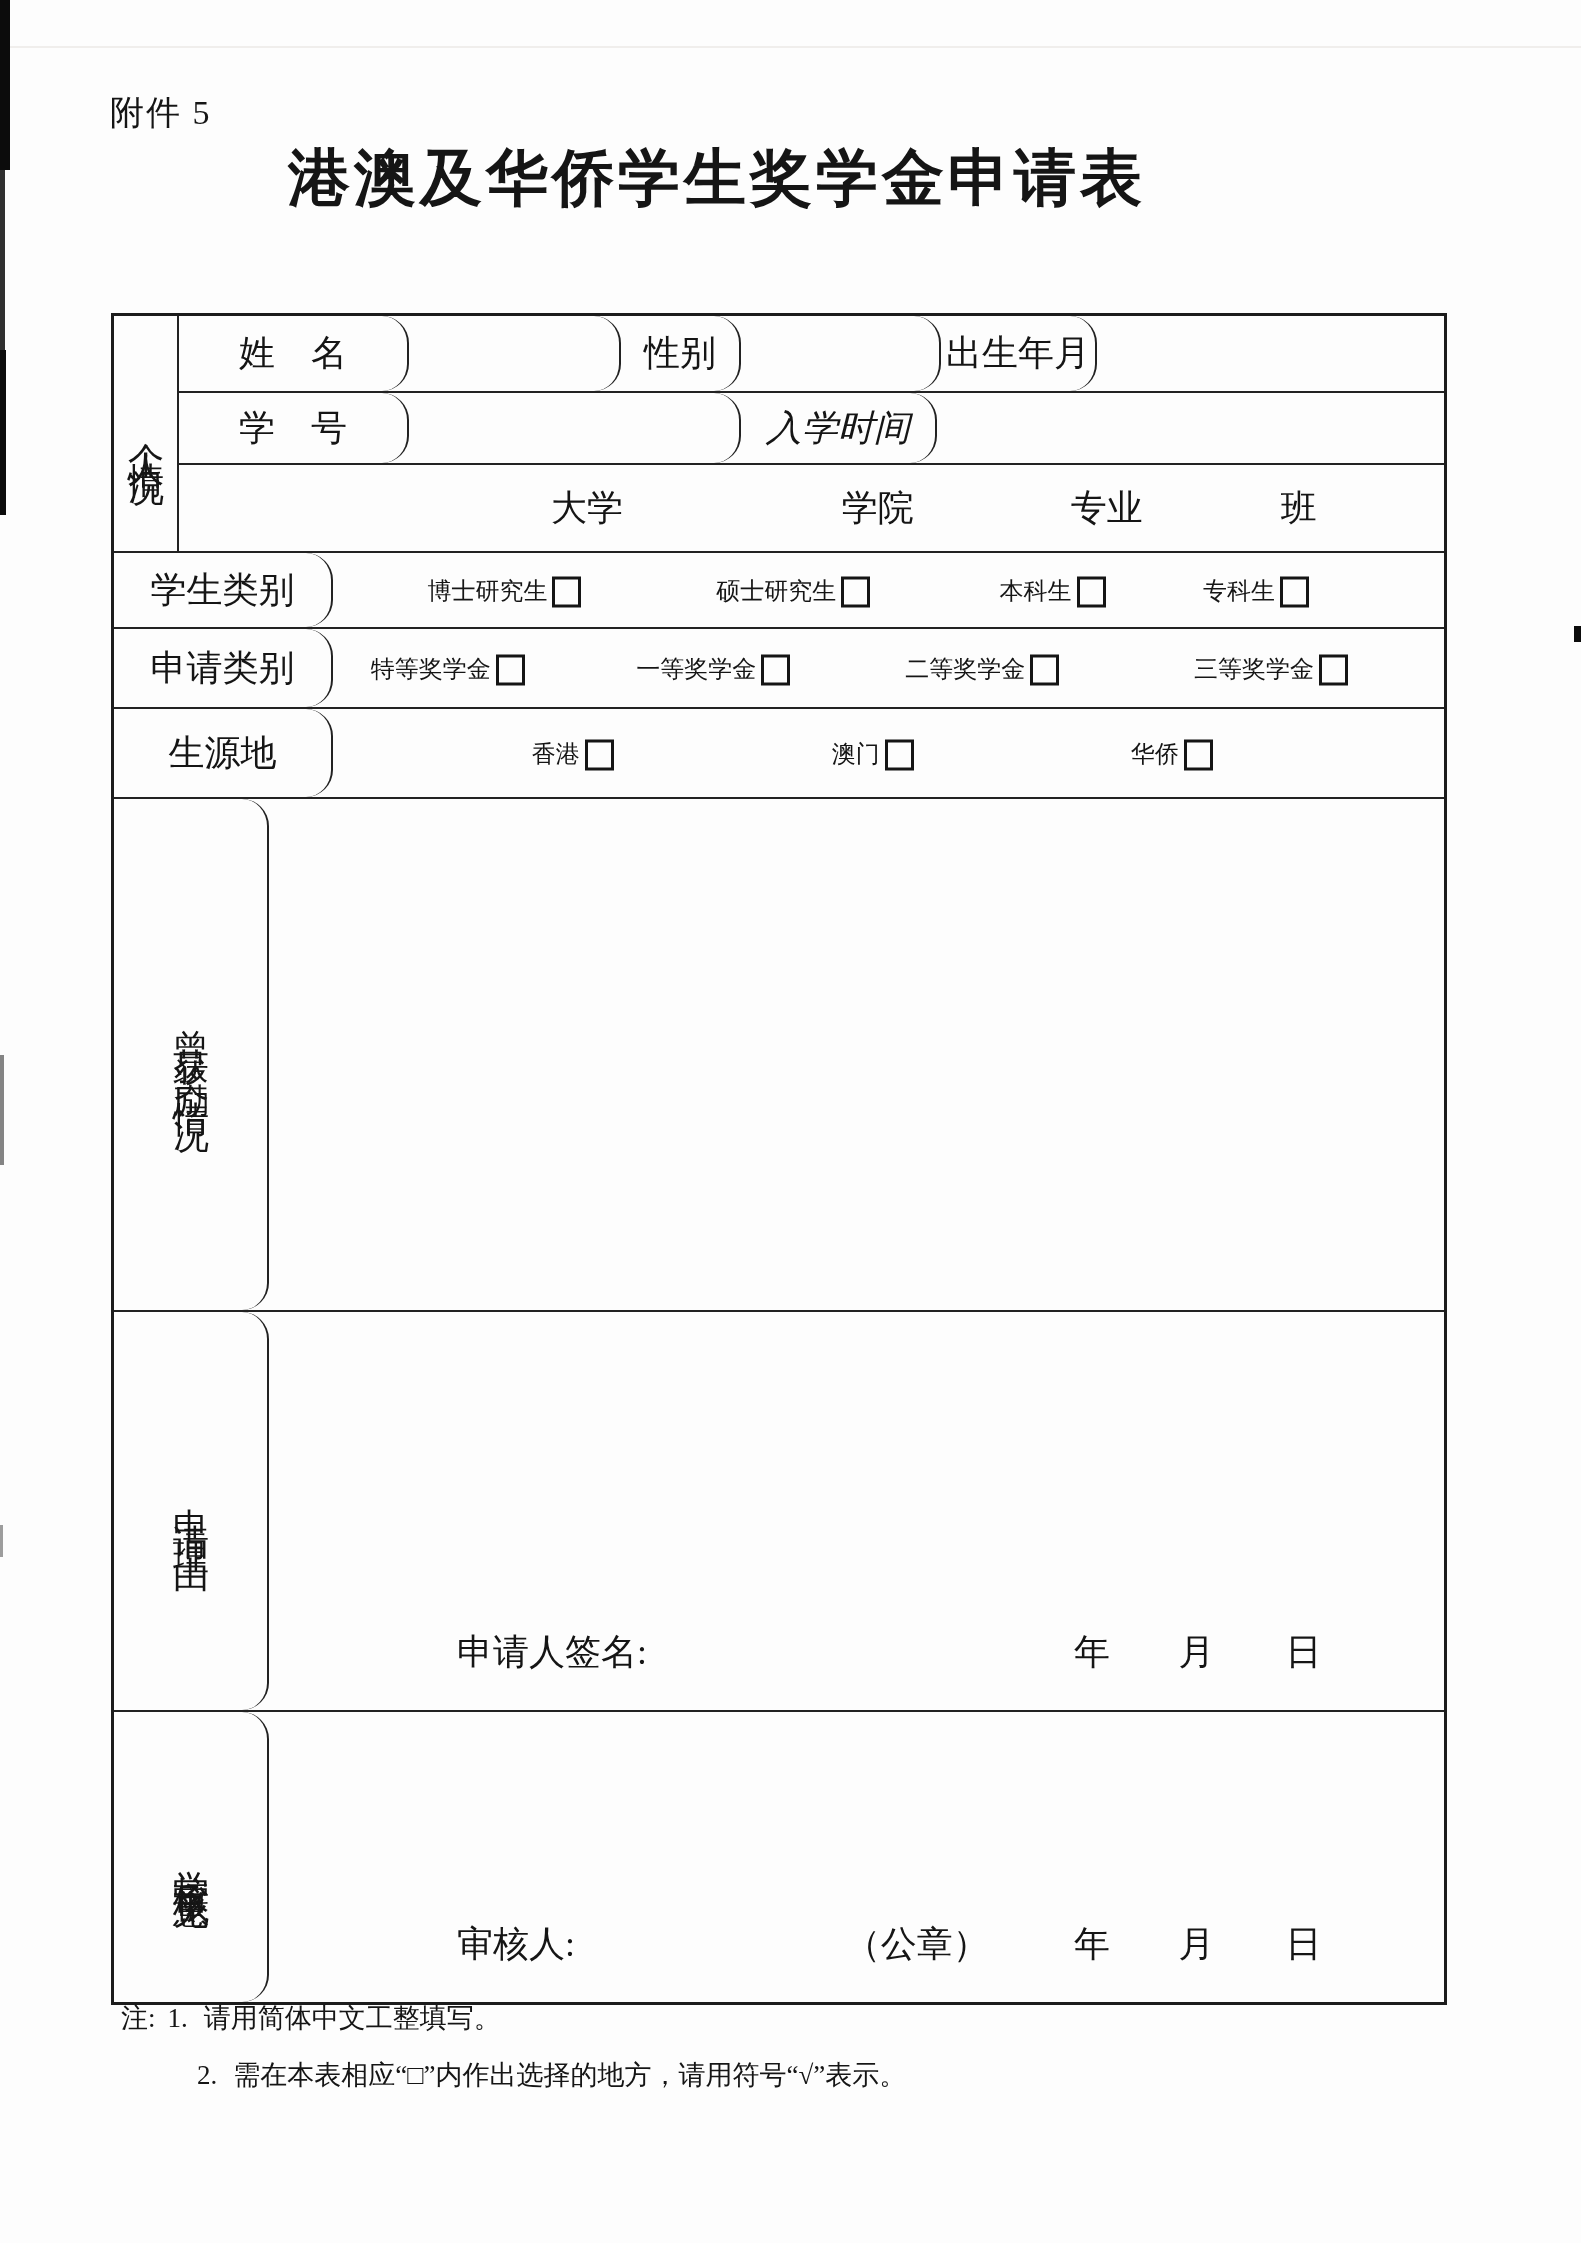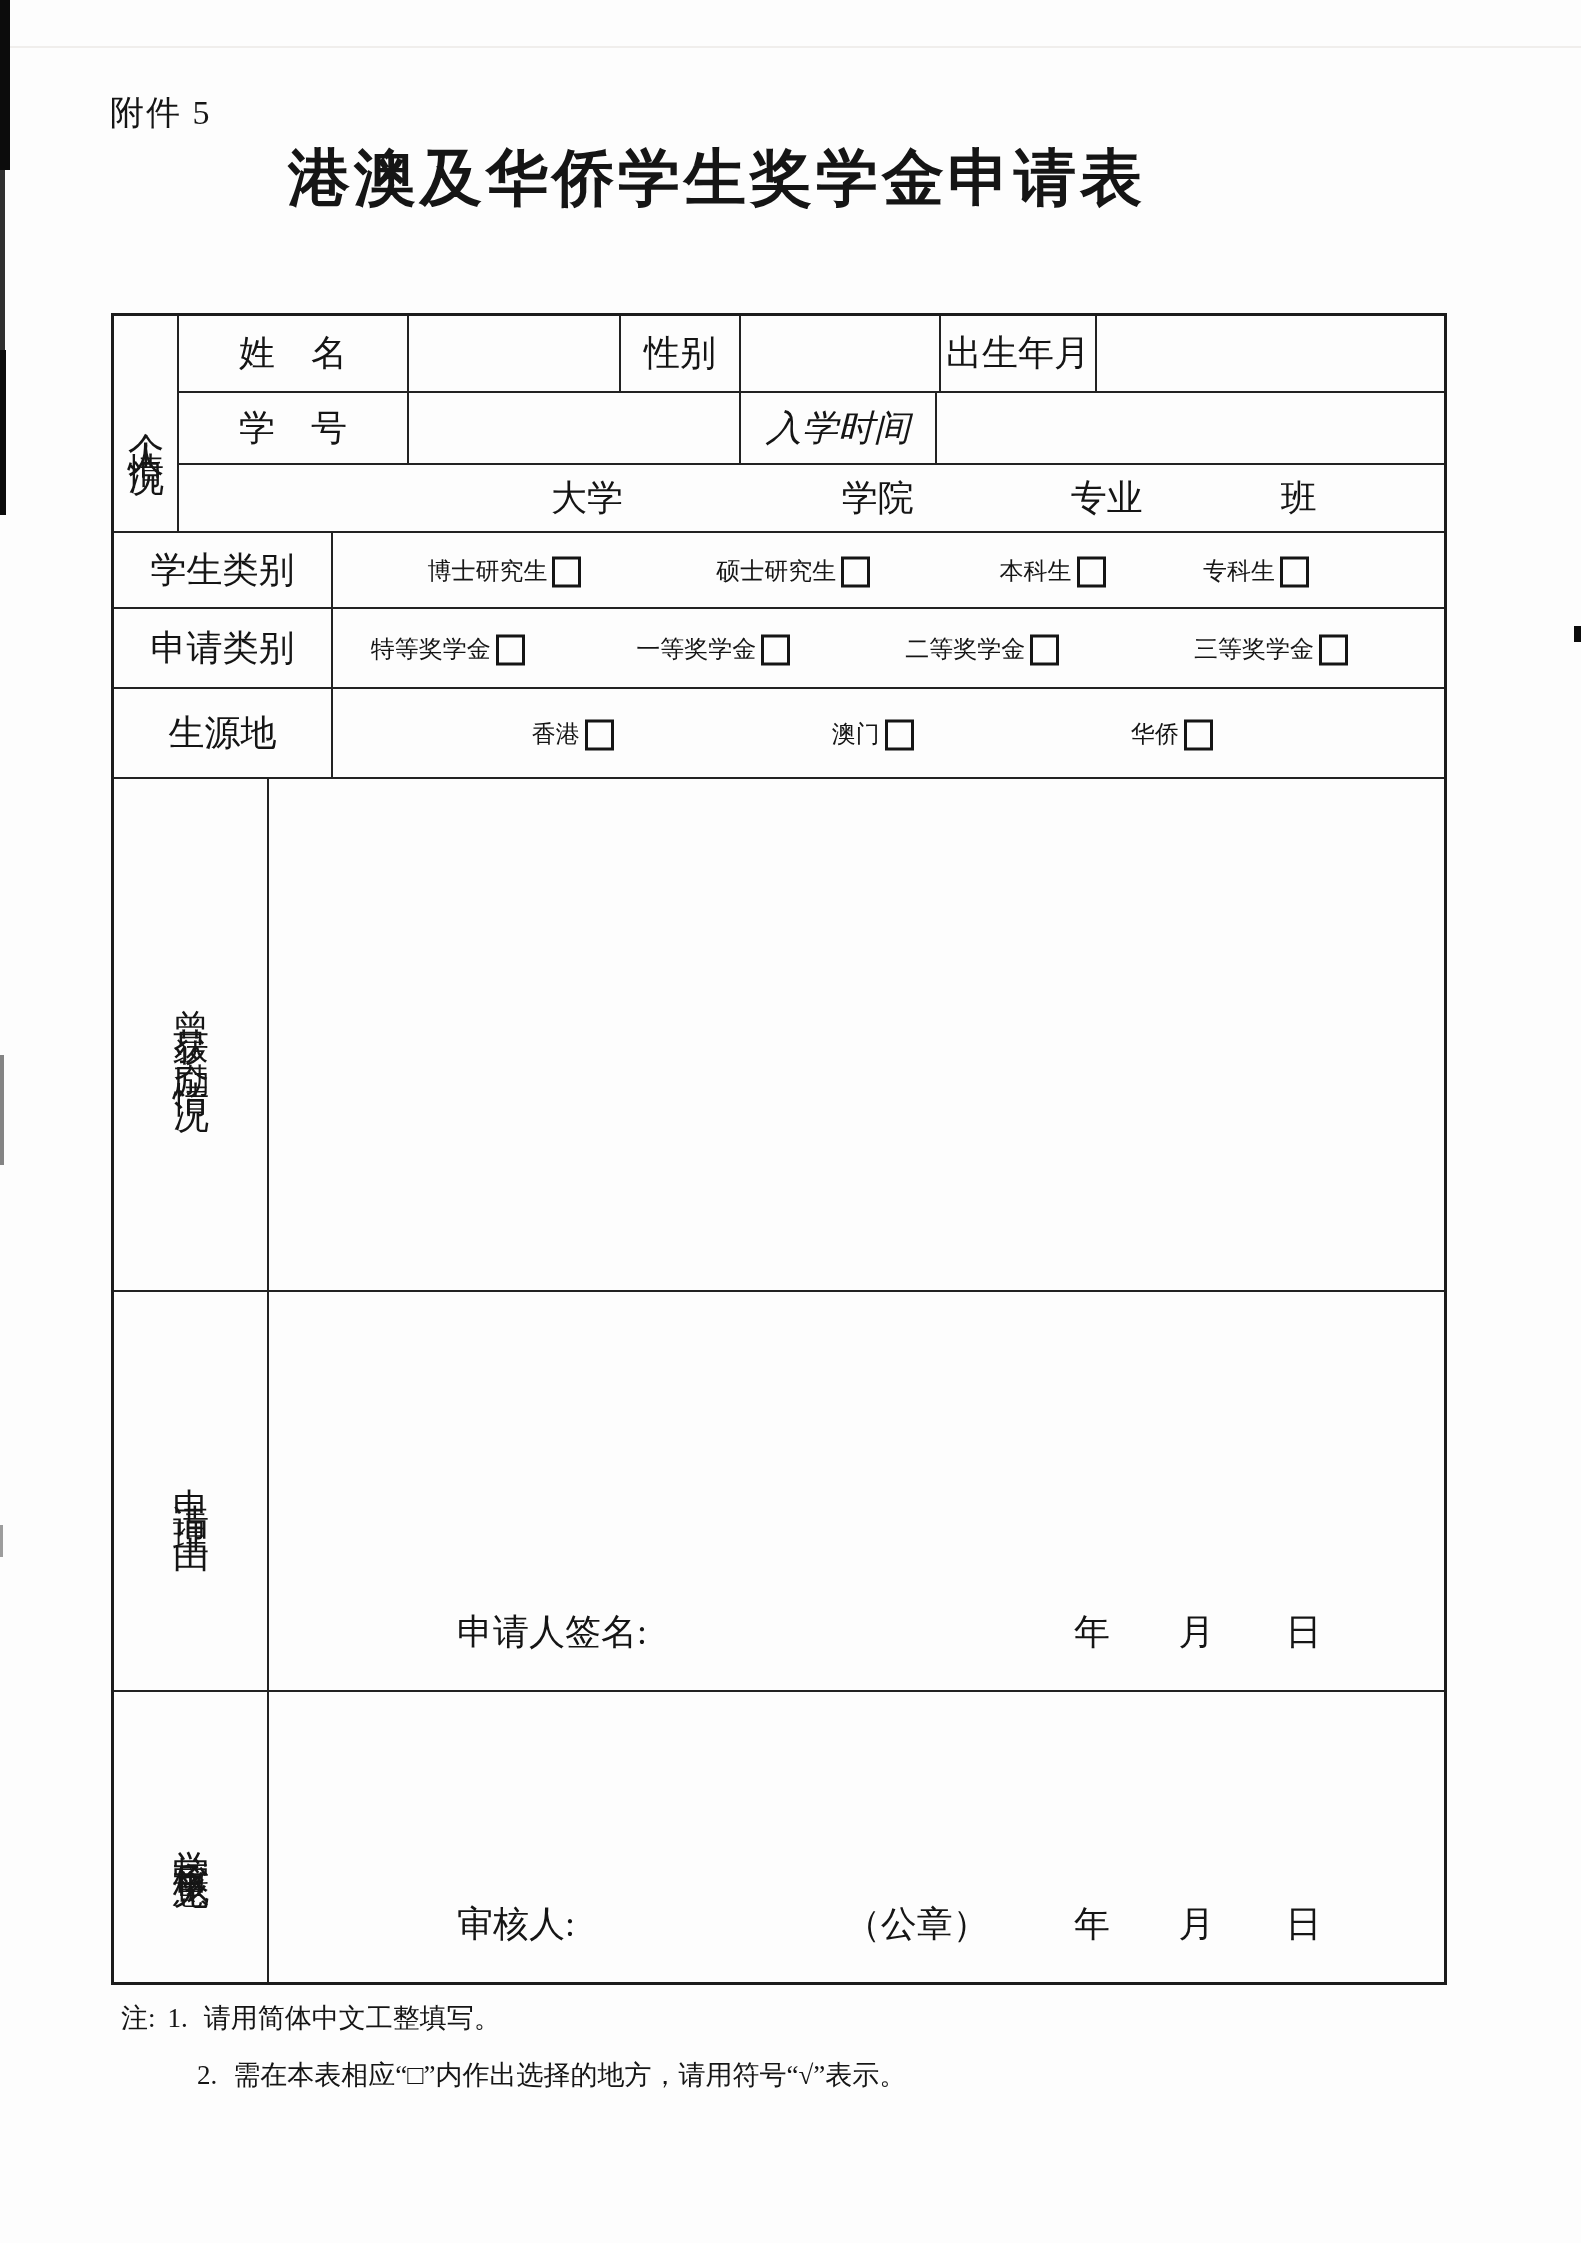--- a/index.html
+++ b/index.html
@@ -27,39 +27,39 @@
     white-space:nowrap;
   }
 
   
   .tbl {
     position:absolute; left:111px; top:313px; width:1336px;
     border:3px solid #1c1c1c;
   }
   .row { display:flex; border-bottom:2px solid #222; }
   .row:last-child { border-bottom:none; }
-  .cell { border-right:2px solid #222; display:flex; align-items:center; }
+  .cell { border-right:2px solid #222; display:flex; align-items:center;border-radius:27px; }
   .cell:last-child { border-right:none; }
   .lbl { justify-content:center; font-size:36px; white-space:nowrap; }
   .fill { background:transparent; }
 
   
   .sectionA { display:flex; border-bottom:2px solid #222; }
   .vhead {
     display:flex; align-items:center; justify-content:center;
     border-right:2px solid #222;
     font-size:36px;
     writing-mode:vertical-rl; text-orientation:upright;
     white-space:nowrap;
   }
   .sectionA .vhead { width:65px; letter-spacing:10px; }
   .sectionA-rows { flex:1; display:flex; flex-direction:column; }
   .rowA { display:flex; border-bottom:2px solid #222; }
   .rowA:last-child { border-bottom:none; }
-  .r1 { height:77px; } .r2 { height:72px; } .r3 { height:66px; }
+  .r1 { height:77px; } .r2 { height:72px; } .r3 { height:86px; }
 
   .w-name  { width:230px; } .w-nameval { width:212px; }
   .w-sex   { width:120px; } .w-sexval  { width:200px; }
   .w-birth { width:156px; } .w-birthval{ flex:1; }
   .w-sid   { width:230px; } .w-sidval  { width:332px; }
   .w-enr   { width:196px;font-style:italic; } .w-enrval  { flex:1; }
 
   .spread-cell { position:relative; flex:1; font-size:36px; }
   .spread-cell span { position:absolute; top:50%; transform:translateY(-50%); white-space:nowrap; }
 

